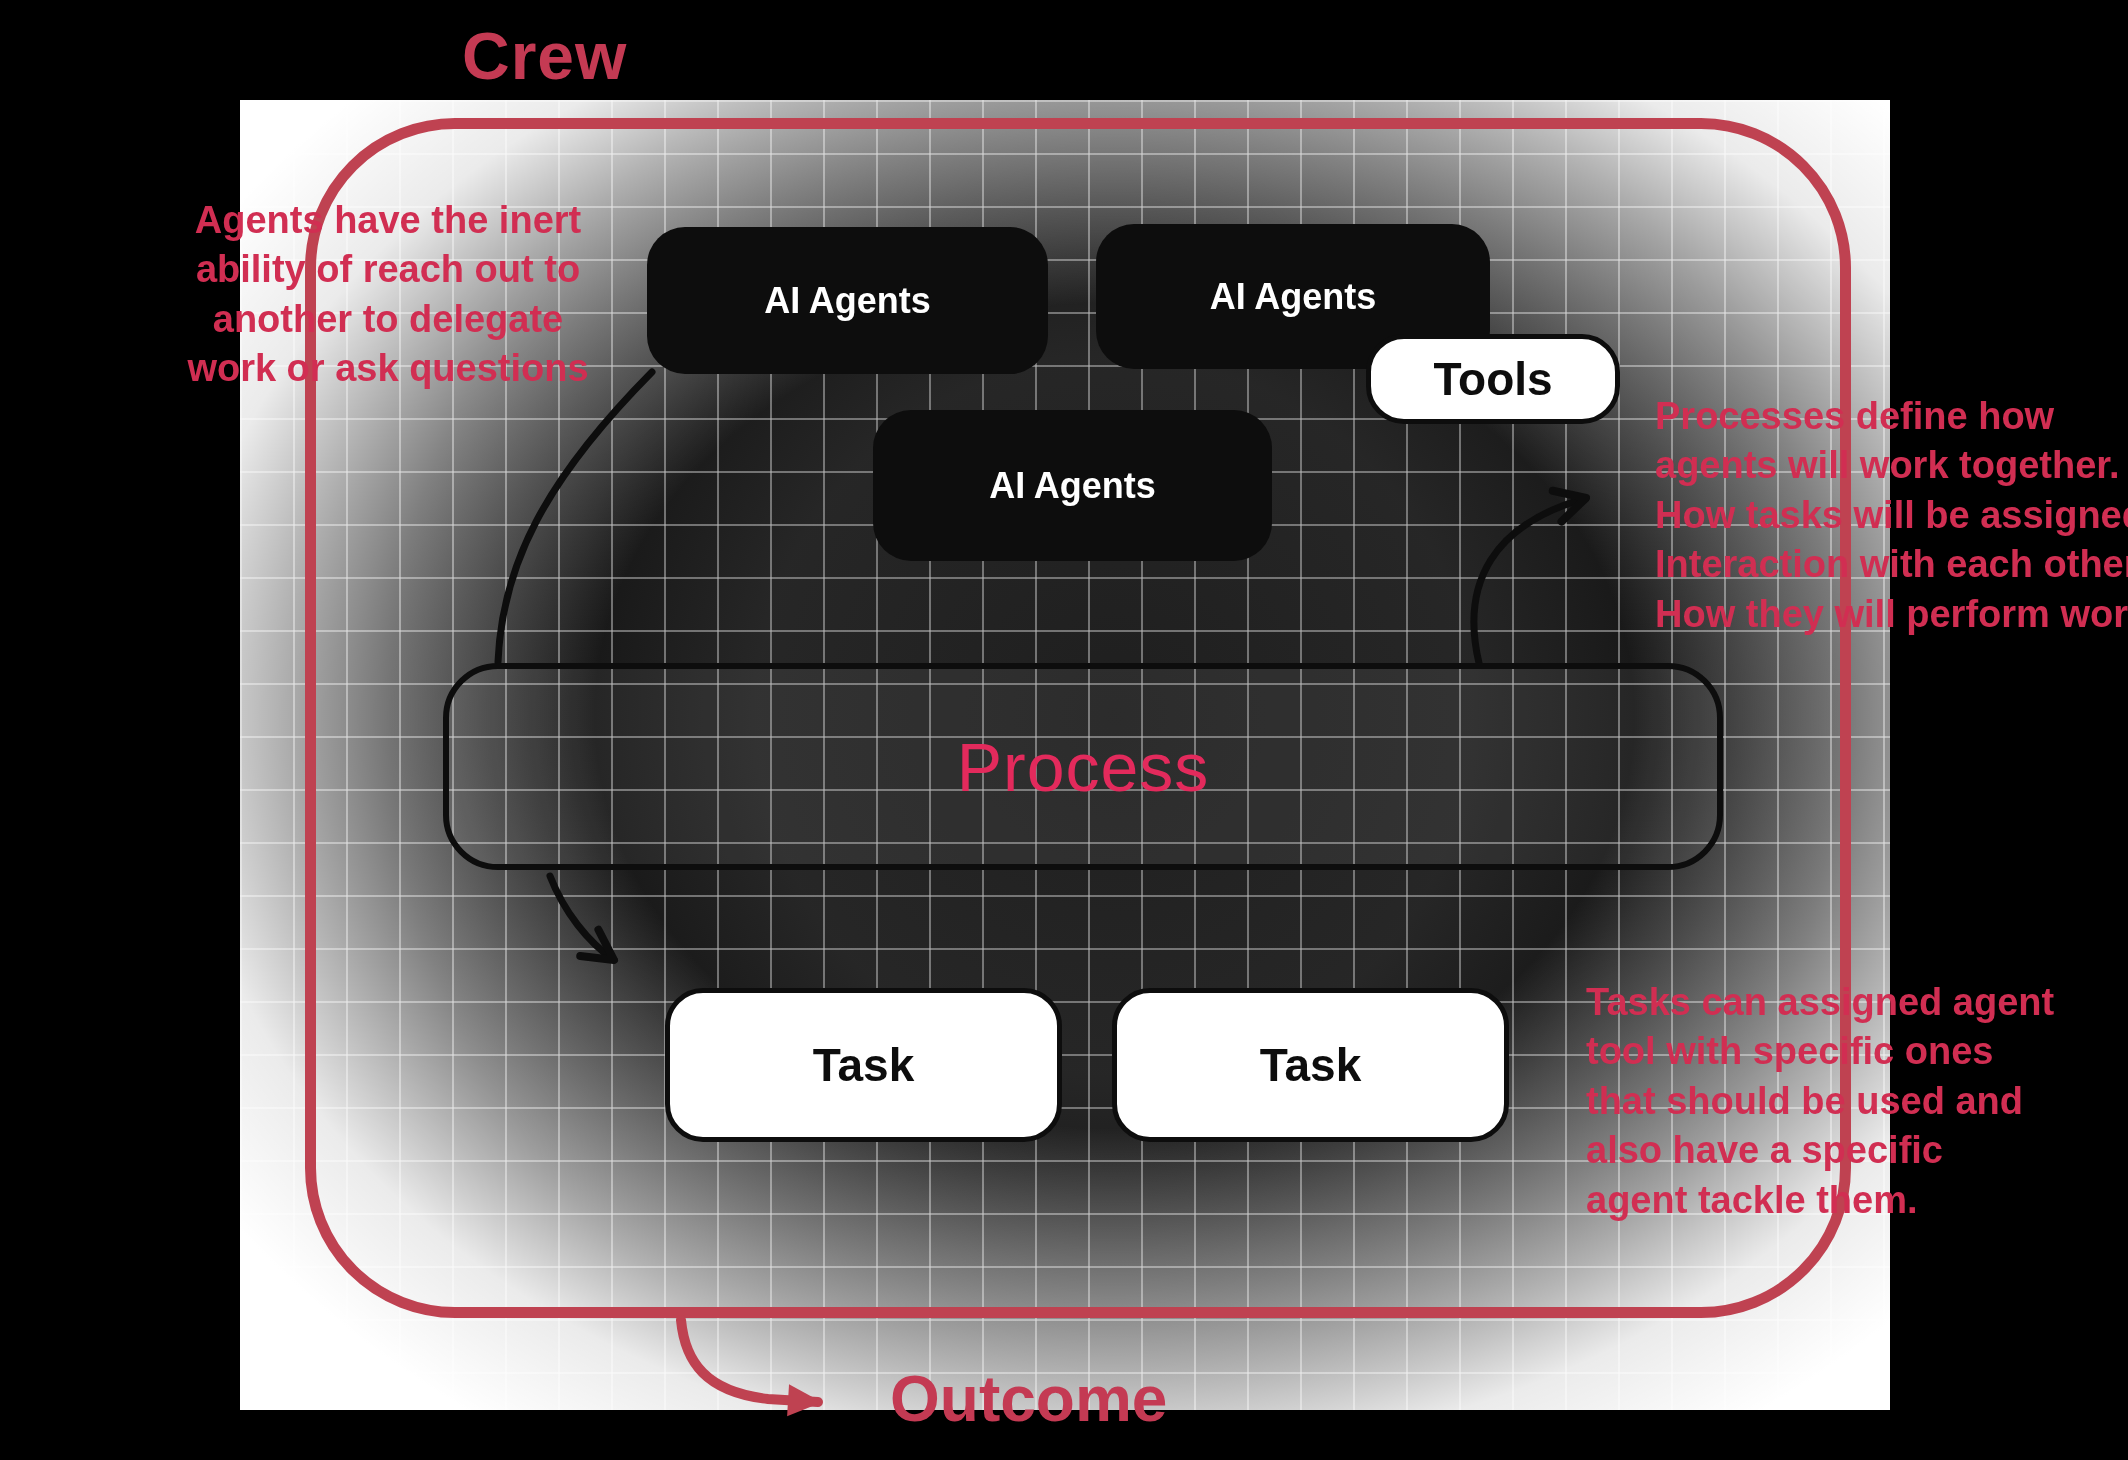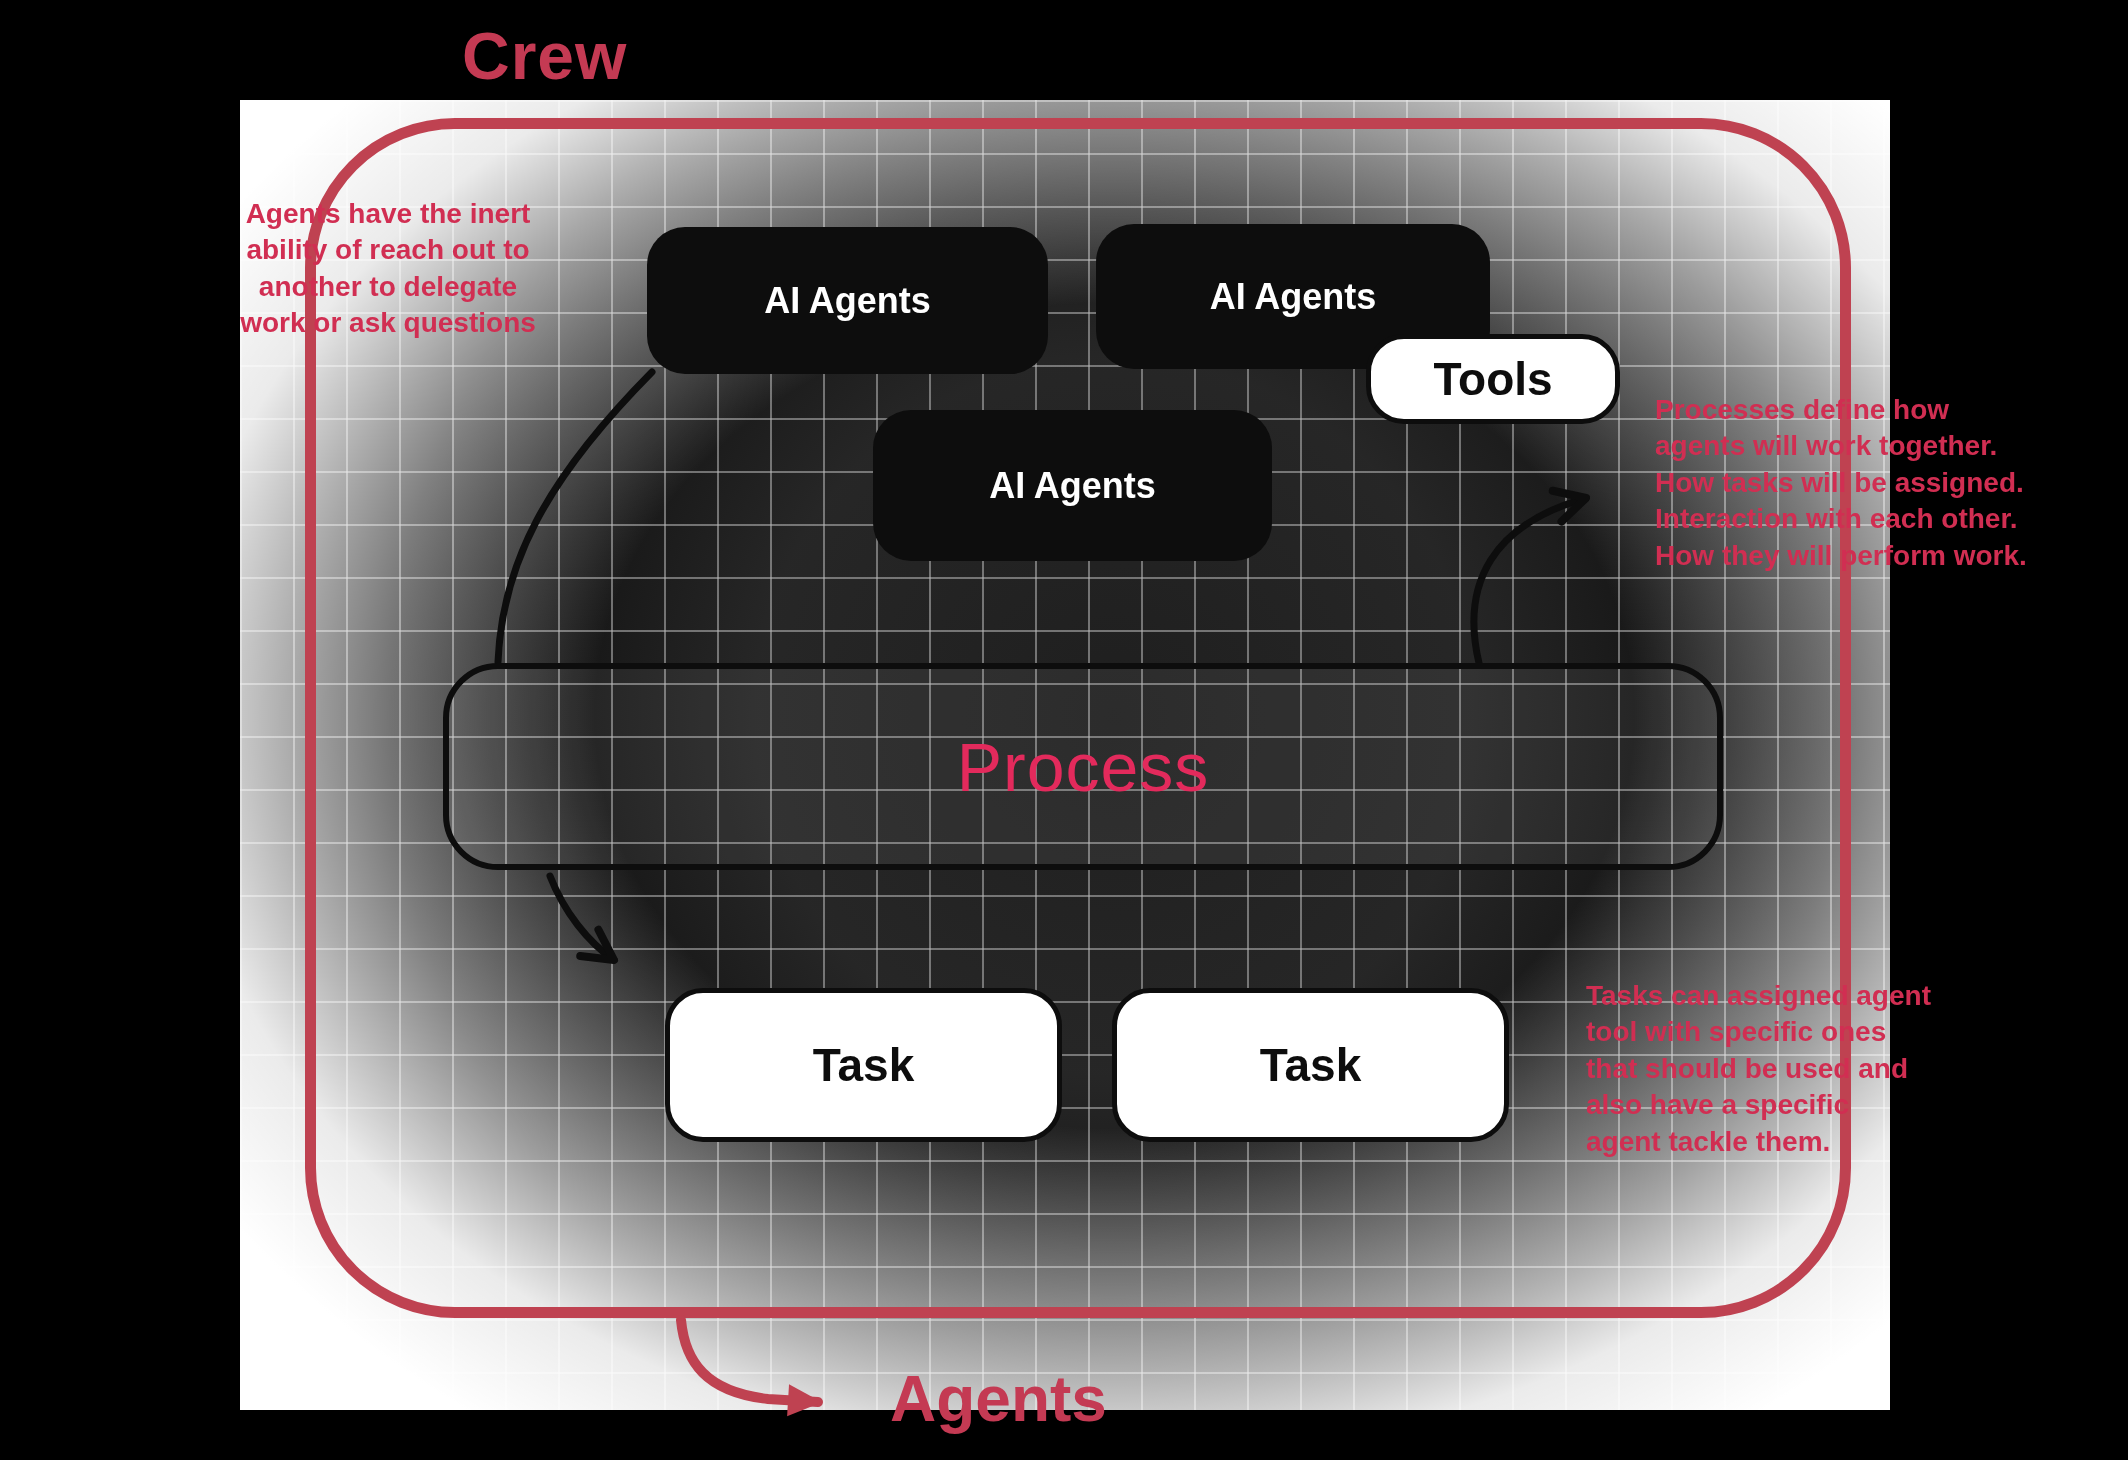--- a/index.html
+++ b/index.html
@@ -67,21 +67,21 @@
     z-index:4;
   }
   .process-label{
     font-size:68px;font-weight:normal;color:#e32a5c;letter-spacing:1px;
   }
   .task1{left:665px;top:988px;width:397px;height:154px;}
   .task2{left:1112px;top:988px;width:397px;height:154px;}
   
   .annotation{
     position:absolute;color:#d12e52;font-weight:bold;
-    font-size:28px;line-height:1.3;white-space:pre-line;z-index:5;
+    font-size:38px;line-height:1.3;white-space:pre-line;z-index:5;
   }
   .ann-left{left:183px;top:196px;width:410px;text-align:center;}
   .ann-right-top{left:1655px;top:392px;width:540px;text-align:left;}
   .ann-right-bottom{left:1586px;top:978px;width:500px;text-align:left;}
   
   .outcome-label{
     position:absolute;left:890px;top:1362px;
     font-size:64px;font-weight:bold;color:#c43a53;z-index:5;
   }
 </style>
@@ -144,15 +144,15 @@
 agents will work together.
 How tasks will be assigned.
 Interaction with each other.
 How they will perform work.</div>
   <div class="annotation ann-right-bottom">Tasks can assigned agent
 tool with specific ones
 that should be used and
 also have a specific
 agent tackle them.</div>
 
-  <div class="outcome-label">Agents</div>
+  <div class="outcome-label">Outcome</div>
 
 </div>
 
 </body></html>

